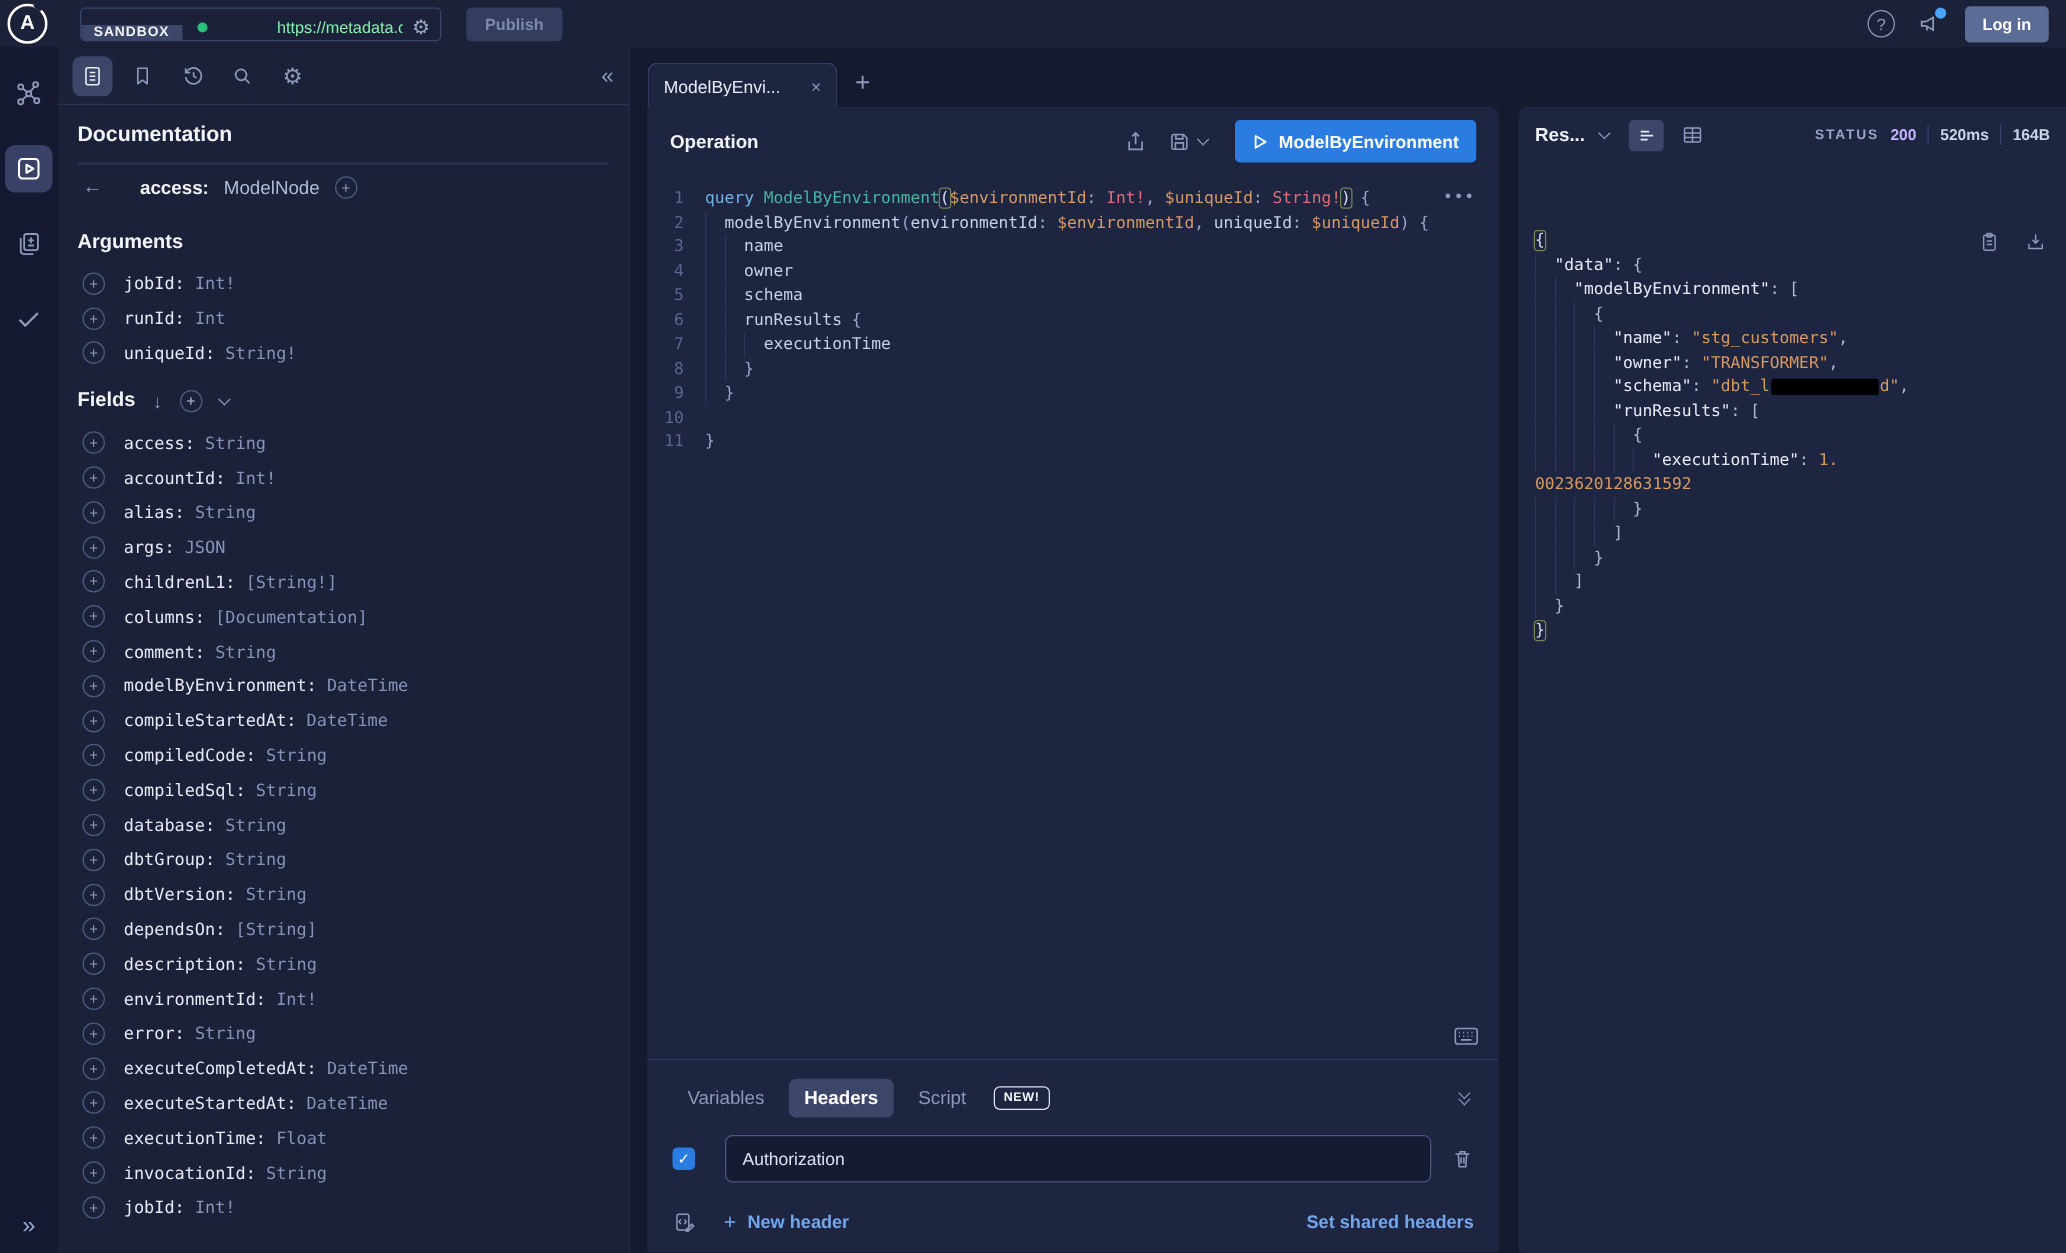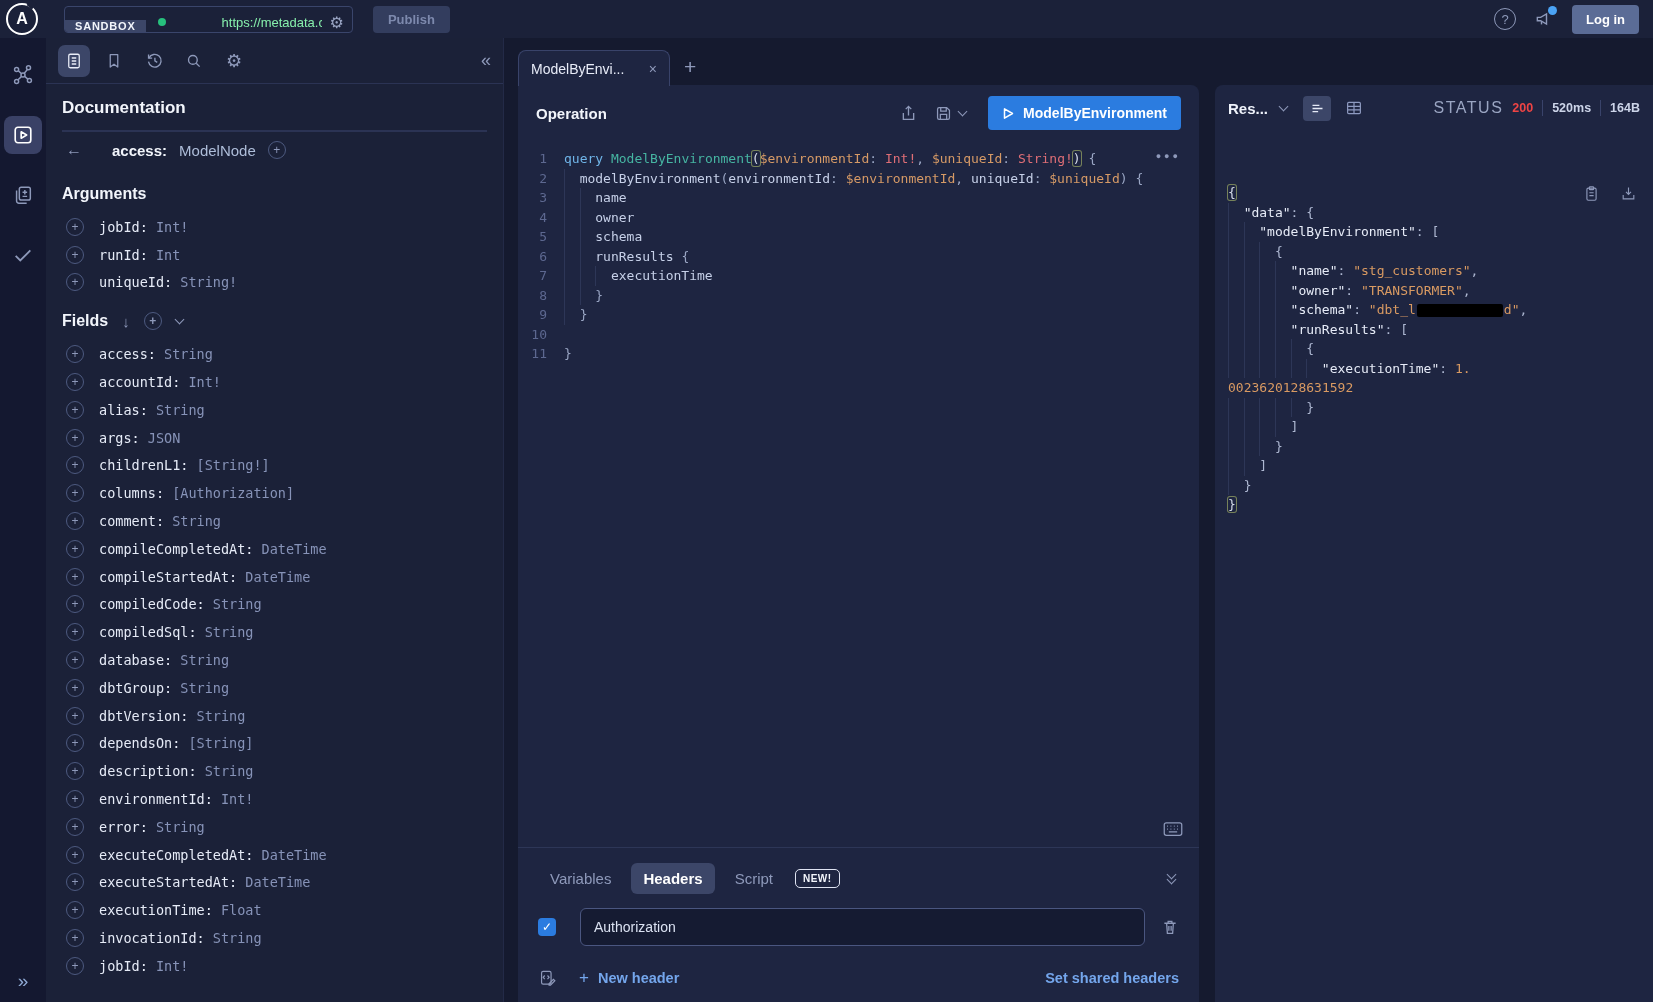--- a/index.html
+++ b/index.html
@@ -122,22 +122,22 @@
 
   
   .right { width:438px; padding-top:47px; display:flex; flex-direction:column; }
   .resp-card { flex:1; background:#1e2541; border-radius:8px 0 0 0; display:flex; flex-direction:column;gap:44px; }
   .resp-header { height:46px; display:flex; align-items:center; gap:10px; padding:0 13px; }
   .resp-title { font-size:15px; font-weight:bold; color:#eef2fa; }
   .resp-chev { margin-left:2px; margin-right:6px; }
   .fmt-ico { width:28px; height:25px; background:#3c4668; border-radius:4px; color:#e5eaf6; display:flex; align-items:center; justify-content:center; }
   .tbl-ico { color:#8e9ac0; margin-left:4px; }
   .resp-stats { margin-left:auto; display:flex; align-items:center; gap:9px; }
-  .status-label { font-size:16px; color:#9aa5c2; letter-spacing:1.5px; font-weight:normal; }
-  .status-code { font-size:12.5px; color:#ef4444; font-weight:bold; }
+  .status-label { font-size:11px; color:#9aa5c2; letter-spacing:1.5px; font-weight:bold; }
+  .status-code { font-size:12.5px; color:#c4b5fd; font-weight:bold; }
   .vdiv { width:1px; height:16px; background:#39436a; }
   .stat-val { font-size:12.5px; color:#ccd4e8; font-weight:bold; }
   .resp-body { flex:1; position:relative; padding:8px 12px 0 13px; }
   .resp-actions { position:absolute; top:10px; right:16px; display:flex; gap:20px; color:#8e99ba; }
 </style>
 </head>
 <body>
 
 <div class="topbar">
   <div class="logo">A</div>
@@ -277,29 +277,29 @@
           <div class="doc-row">
             <span class="plus-circ">+</span>
             <span><span class="f-name">args:</span><span class="f-type"> JSON</span></span>
           </div>
           <div class="doc-row">
             <span class="plus-circ">+</span>
             <span><span class="f-name">childrenL1:</span><span class="f-type"> [String!]</span></span>
           </div>
           <div class="doc-row">
             <span class="plus-circ">+</span>
-            <span><span class="f-name">columns:</span><span class="f-type"> [Authorization]</span></span>
+            <span><span class="f-name">columns:</span><span class="f-type"> [Documentation]</span></span>
           </div>
           <div class="doc-row">
             <span class="plus-circ">+</span>
             <span><span class="f-name">comment:</span><span class="f-type"> String</span></span>
           </div>
           <div class="doc-row">
             <span class="plus-circ">+</span>
-            <span><span class="f-name">compileCompletedAt:</span><span class="f-type"> DateTime</span></span>
+            <span><span class="f-name">modelByEnvironment:</span><span class="f-type"> DateTime</span></span>
           </div>
           <div class="doc-row">
             <span class="plus-circ">+</span>
             <span><span class="f-name">compileStartedAt:</span><span class="f-type"> DateTime</span></span>
           </div>
           <div class="doc-row">
             <span class="plus-circ">+</span>
             <span><span class="f-name">compiledCode:</span><span class="f-type"> String</span></span>
           </div>
           <div class="doc-row">

